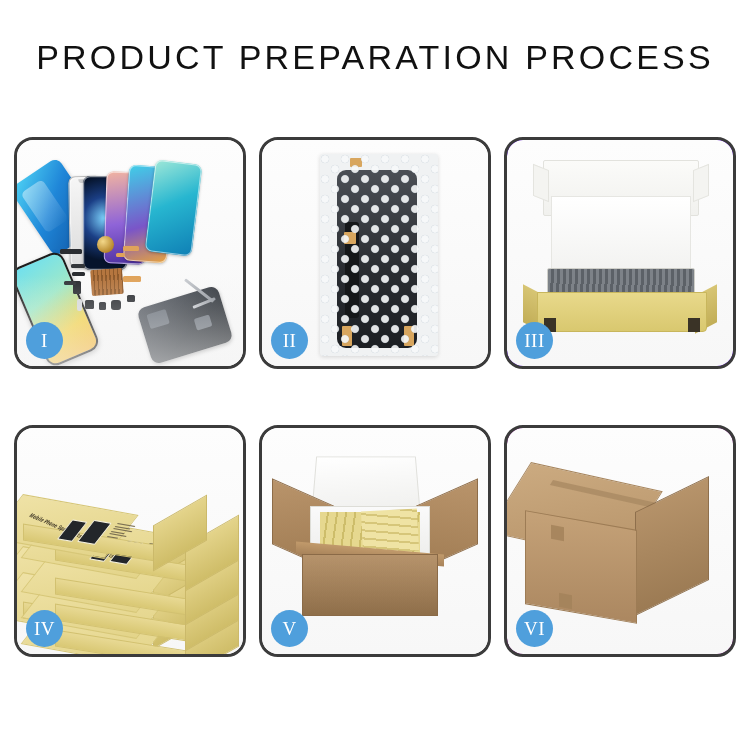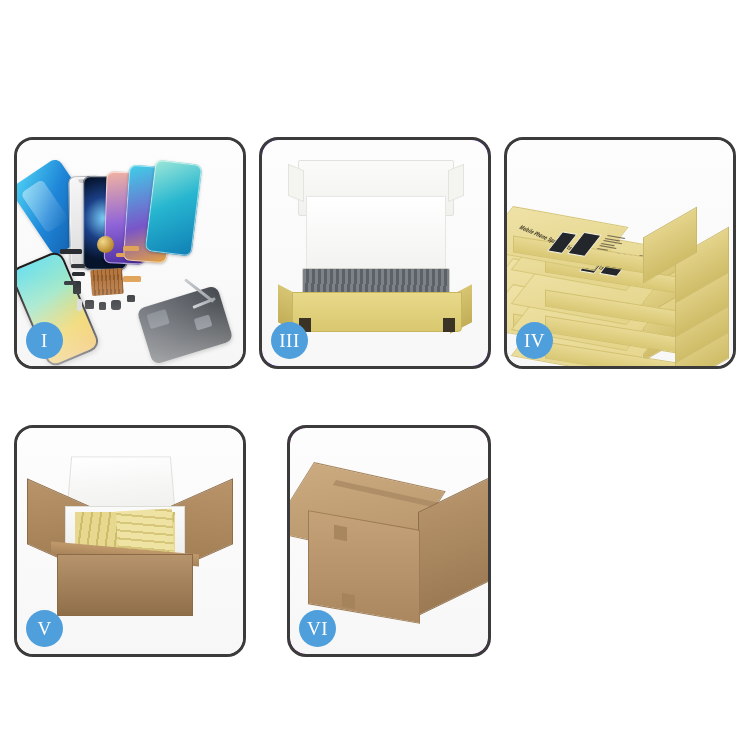--- a/index.html
+++ b/index.html
@@ -180,21 +180,21 @@
                transform: rotate(-3deg); }
   .v-frontbody { position:absolute; left:40px; top:126px; width:136px; height:62px;
                background: linear-gradient(180deg,#b08a5f,#9b7850);
                border:1px solid #8a6a47; }
   .v-frontbody::after{content:"";position:absolute;inset:0;
                background: linear-gradient(180deg,rgba(255,255,255,.08),rgba(0,0,0,.08));}
   .v-lip { position:absolute; left:34px; top:120px; width:148px; height:12px;
                background: linear-gradient(180deg,#c19a6b,#a8835a); transform: skewY(5deg); }
 
   
-  .p6 { background: #701a75; margin-left: 28px; }
+  .p6 { background: #701a75; }
   .c-top { position:absolute; left:24px; top:34px; width:150px; height:70px;
            background: linear-gradient(160deg,#cbaa80,#b7946a);
            transform: skewX(-32deg) skewY(11deg); transform-origin: left top;
            border:1px solid #a8875f; }
   .c-seam { position:absolute; left:46px; top:52px; width:122px; height:5px;
             background: #a98963; transform: skewX(-32deg) skewY(11deg);
             transform-origin:left top; opacity:.8; }
   .c-front { position:absolute; left:18px; top:92px; width:112px; height:94px;
             background: linear-gradient(170deg,#c5a278,#ab8760);
             transform: skewY(10deg); border:1px solid #9d7c55; }
@@ -202,20 +202,21 @@
             background: linear-gradient(190deg,#b7946b,#9b7a53);
             transform: skewY(-26deg); border:1px solid #8e6f4c; }
   .c-tape { position:absolute; background:#a3825b; opacity:.85; }
 </style>
 </head>
 <body>
 
 <div class="page">
 
   <div class="header">
+    <div class="title">PRODUCT PREPARATION PROCESS</div>
   </div>
 
   <div class="grid">
 
     <div class="panel p1">
       <div class="panel-inner">
         <div class="glass"></div>
         <div class="scr s-e"></div>
         <div class="scr s-d"></div>
         <div class="scr s-c"></div>
@@ -241,20 +242,34 @@
         <div class="flex" style="left:106px;top:136px;width:18px;height:6px;"></div>
         <div class="flex" style="left:54px;top:124px;width:14px;height:4px;background:#33363a;"></div>
         <div class="flex" style="left:47px;top:141px;width:12px;height:4px;background:#33363a;"></div>
         <div class="tool" style="left:168px;top:138px;width:36px;height:3px;transform:rotate(38deg);"></div>
         <div class="tool" style="left:176px;top:166px;width:24px;height:3px;transform:rotate(-22deg);"></div>
         <div class="p1grad"></div>
       </div>
       <div class="badge">I</div>
     </div>
 
+    <div class="panel p2">
+      <div class="panel-inner">
+        <div class="bubblebag">
+          <div class="bw-screen"></div>
+          <div class="bw-tape" style="left:30px;top:4px;width:12px;height:9px;"></div>
+          <div class="bw-tape" style="left:24px;top:78px;width:12px;height:12px;"></div>
+          <div class="bw-tape" style="left:22px;top:172px;width:10px;height:20px;"></div>
+          <div class="bw-tape" style="left:84px;top:172px;width:10px;height:20px;"></div>
+          <div class="bubbles2"></div>
+          <div class="bubbles"></div>
+        </div>
+      </div>
+      <div class="badge">II</div>
+    </div>
 
     <div class="panel p3">
       <div class="panel-inner">
         <div class="b3-lidback"></div>
         <div class="b3-foam"></div>
         <div class="b3-inner"></div>
         <div class="b3-side"></div>
         <div class="b3-side-r"></div>
         <div class="b3-front">
           <div class="b3-tab" style="left:6px;"></div>

